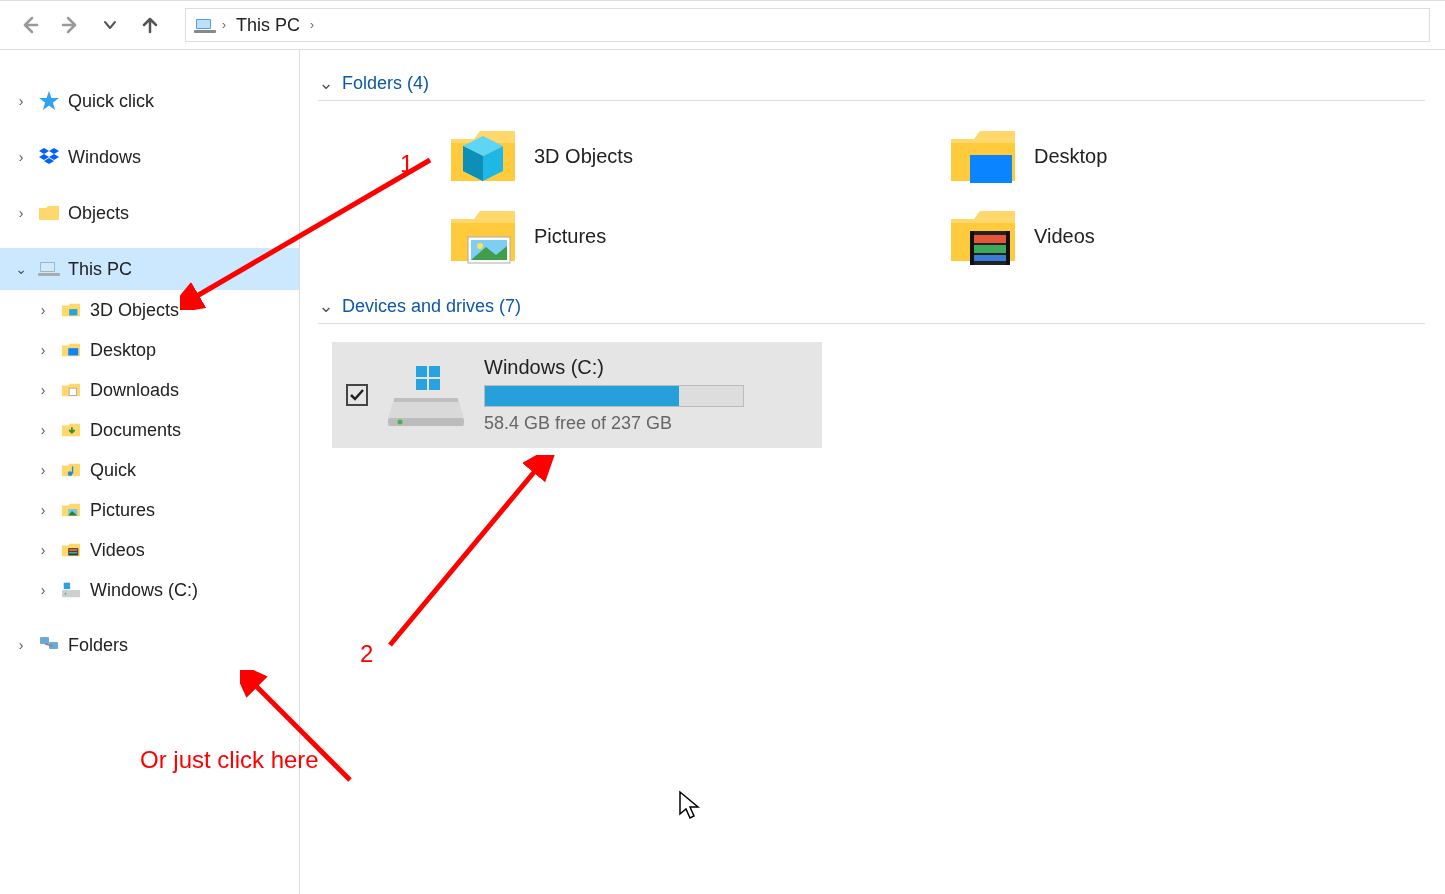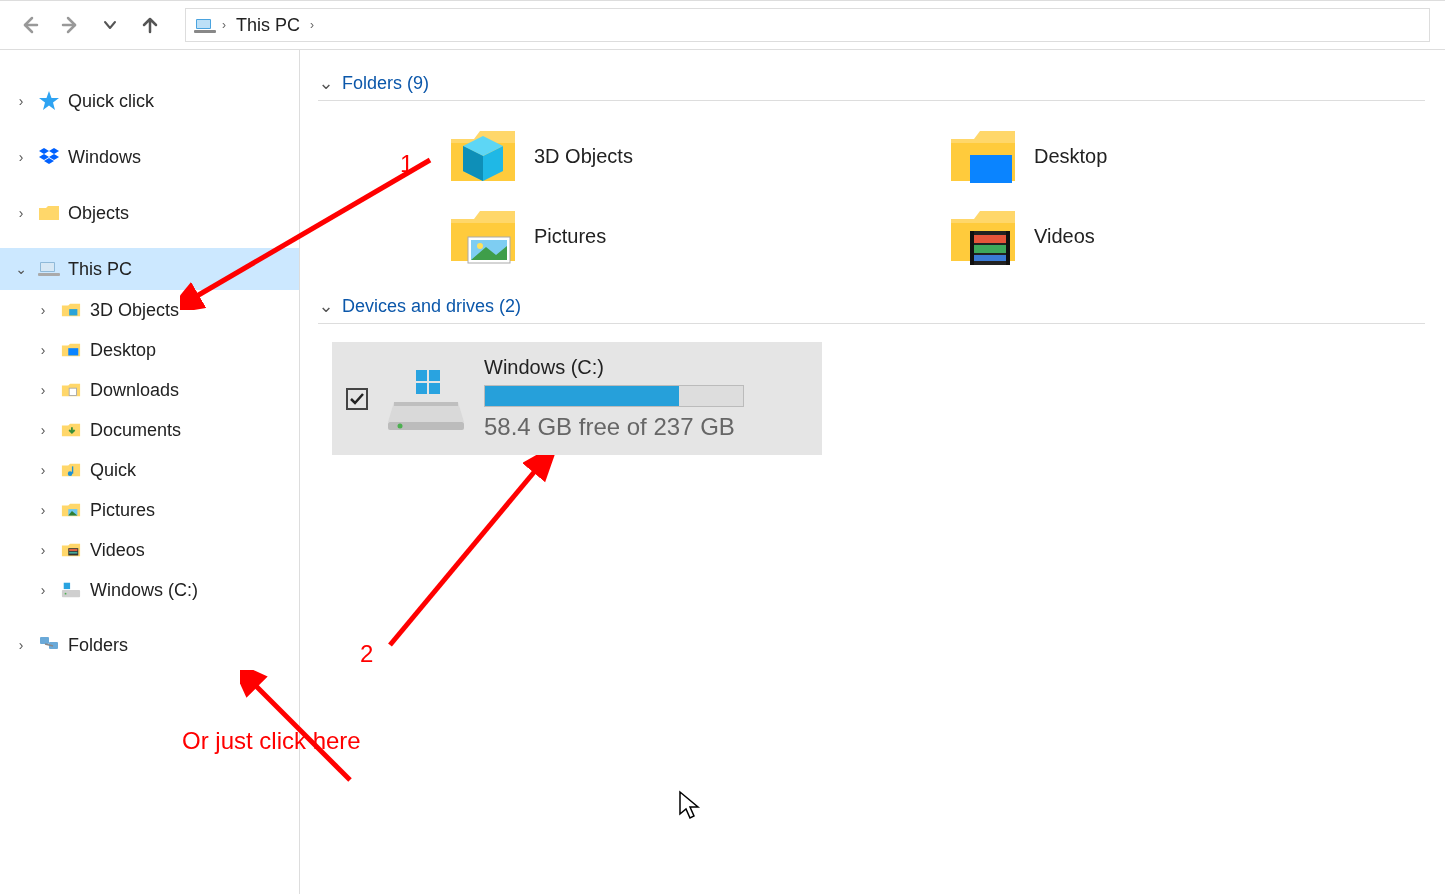--- a/index.html
+++ b/index.html
@@ -32,21 +32,21 @@
 .folder-icon { width:70px; height:70px; position:relative; }
 .folder-base { position:absolute; inset:0;}
 .folder-label { font-size:20px; }
 
 .drive-item { display:flex; align-items:center; gap:18px; background:#e5e5e5; width:490px; padding:14px 14px 14px 14px; margin-top:18px; margin-left:14px; cursor:pointer;}
 .drive-item .cbox { width:22px; height:22px; border:2px solid #444; display:flex; align-items:center; justify-content:center;}
 .drive-icon { width:80px; height:70px; position:relative;}
 .drive-info { display:flex; flex-direction:column; gap:6px; flex:1;}
 .drive-bar { width:260px; height:22px; background:#ddd; border:1px solid #bbb; position:relative;}
 .drive-bar-fill { position:absolute; left:0; top:0; bottom:0; background:#26a0da;}
-.drive-free { color:#666; font-size:24px;}
+.drive-free { color:#666; font-size:18px;}
 
 
 .arrow-svg { position:absolute; pointer-events:none; }
 .anno-text { position:absolute; color:#f00; font-size:24px; font-weight:400; }
 
 
 svg { display:block; }
 
 .cursor-svg { position:absolute; }
 </style>
@@ -239,21 +239,21 @@
             <line x1="7" y1="10" x2="15" y2="12" stroke="#888" stroke-width="1.5"></line>
           </svg>
       </span>
       <span>Folders</span>
     </div>
   </div>
 
   <div class="content">
     <div class="section-head">
       <span class="exp">⌄</span>
-      <span>Folders (9)</span>
+      <span>Folders (4)</span>
     </div>
 
     <div class="folders-grid">
 
       <div class="folder-item">
         <span class="folder-icon">
           <svg class="folder-base" viewBox="0 0 70 70">
               <path d="M3 18 L26 18 L32 10 L67 10 L67 60 L3 60 Z" fill="#ffd76a"></path>
               <path d="M3 22 L67 22 L67 60 L3 60 Z" fill="#ffcb3c"></path>
               <polygon points="35,35 55,25 55,50 35,60 15,50 15,25" fill="#1fb8e6"></polygon>
@@ -301,21 +301,21 @@
               <rect x="22" y="30" width="4" height="34" fill="#111"></rect>
               <rect x="58" y="30" width="4" height="34" fill="#111"></rect>
             </svg>
         </span>
         <span class="folder-label">Videos</span>
       </div>
     </div>
 
     <div class="section-head">
       <span class="exp">⌄</span>
-      <span>Devices and drives (2)</span>
+      <span>Devices and drives (7)</span>
     </div>
 
     <div class="drive-item">
       <div class="cbox">
         <svg width="16" height="16" viewBox="0 0 16 16">
             <path d="M2 8 L6 12 L14 3" stroke="#222" stroke-width="2.5" fill="none"></path>
           </svg>
       </div>
       <div class="drive-icon">
         <svg viewBox="0 0 80 70" width="80" height="70">
@@ -361,20 +361,20 @@
     <span class="anno-text" style="left:60px; top:590px;">2</span>
 
     <svg class="arrow-svg" style="left:-60px; top:620px;" width="120" height="120">
       <defs>
           <marker id="ah3" markerWidth="10" markerHeight="10" refX="2" refY="3" orient="auto">
             <polygon points="0,0 8,3 0,6" fill="#f00"></polygon>
           </marker>
         </defs>
       <line x1="110" y1="110" x2="10" y2="10" stroke="#f00" stroke-width="5" marker-end="url(#ah3)"></line>
     </svg>
-    <span class="anno-text" style="left:-160px; top:677px; width:250px;margin-left:42px;">Or just click here</span>
+    <span class="anno-text" style="left:-160px; top:696px; width:250px;">Or just click here</span>
 
     <svg class="cursor-svg" style="left:378px; top:740px;" width="24" height="30" viewBox="0 0 24 30">
       <polygon points="2,2 2,24 8,19 12,28 16,26 12,17 20,17" fill="#fff" stroke="#000" stroke-width="1.5"></polygon>
     </svg>
 
   </div>
 </div>
 
 </body></html>

